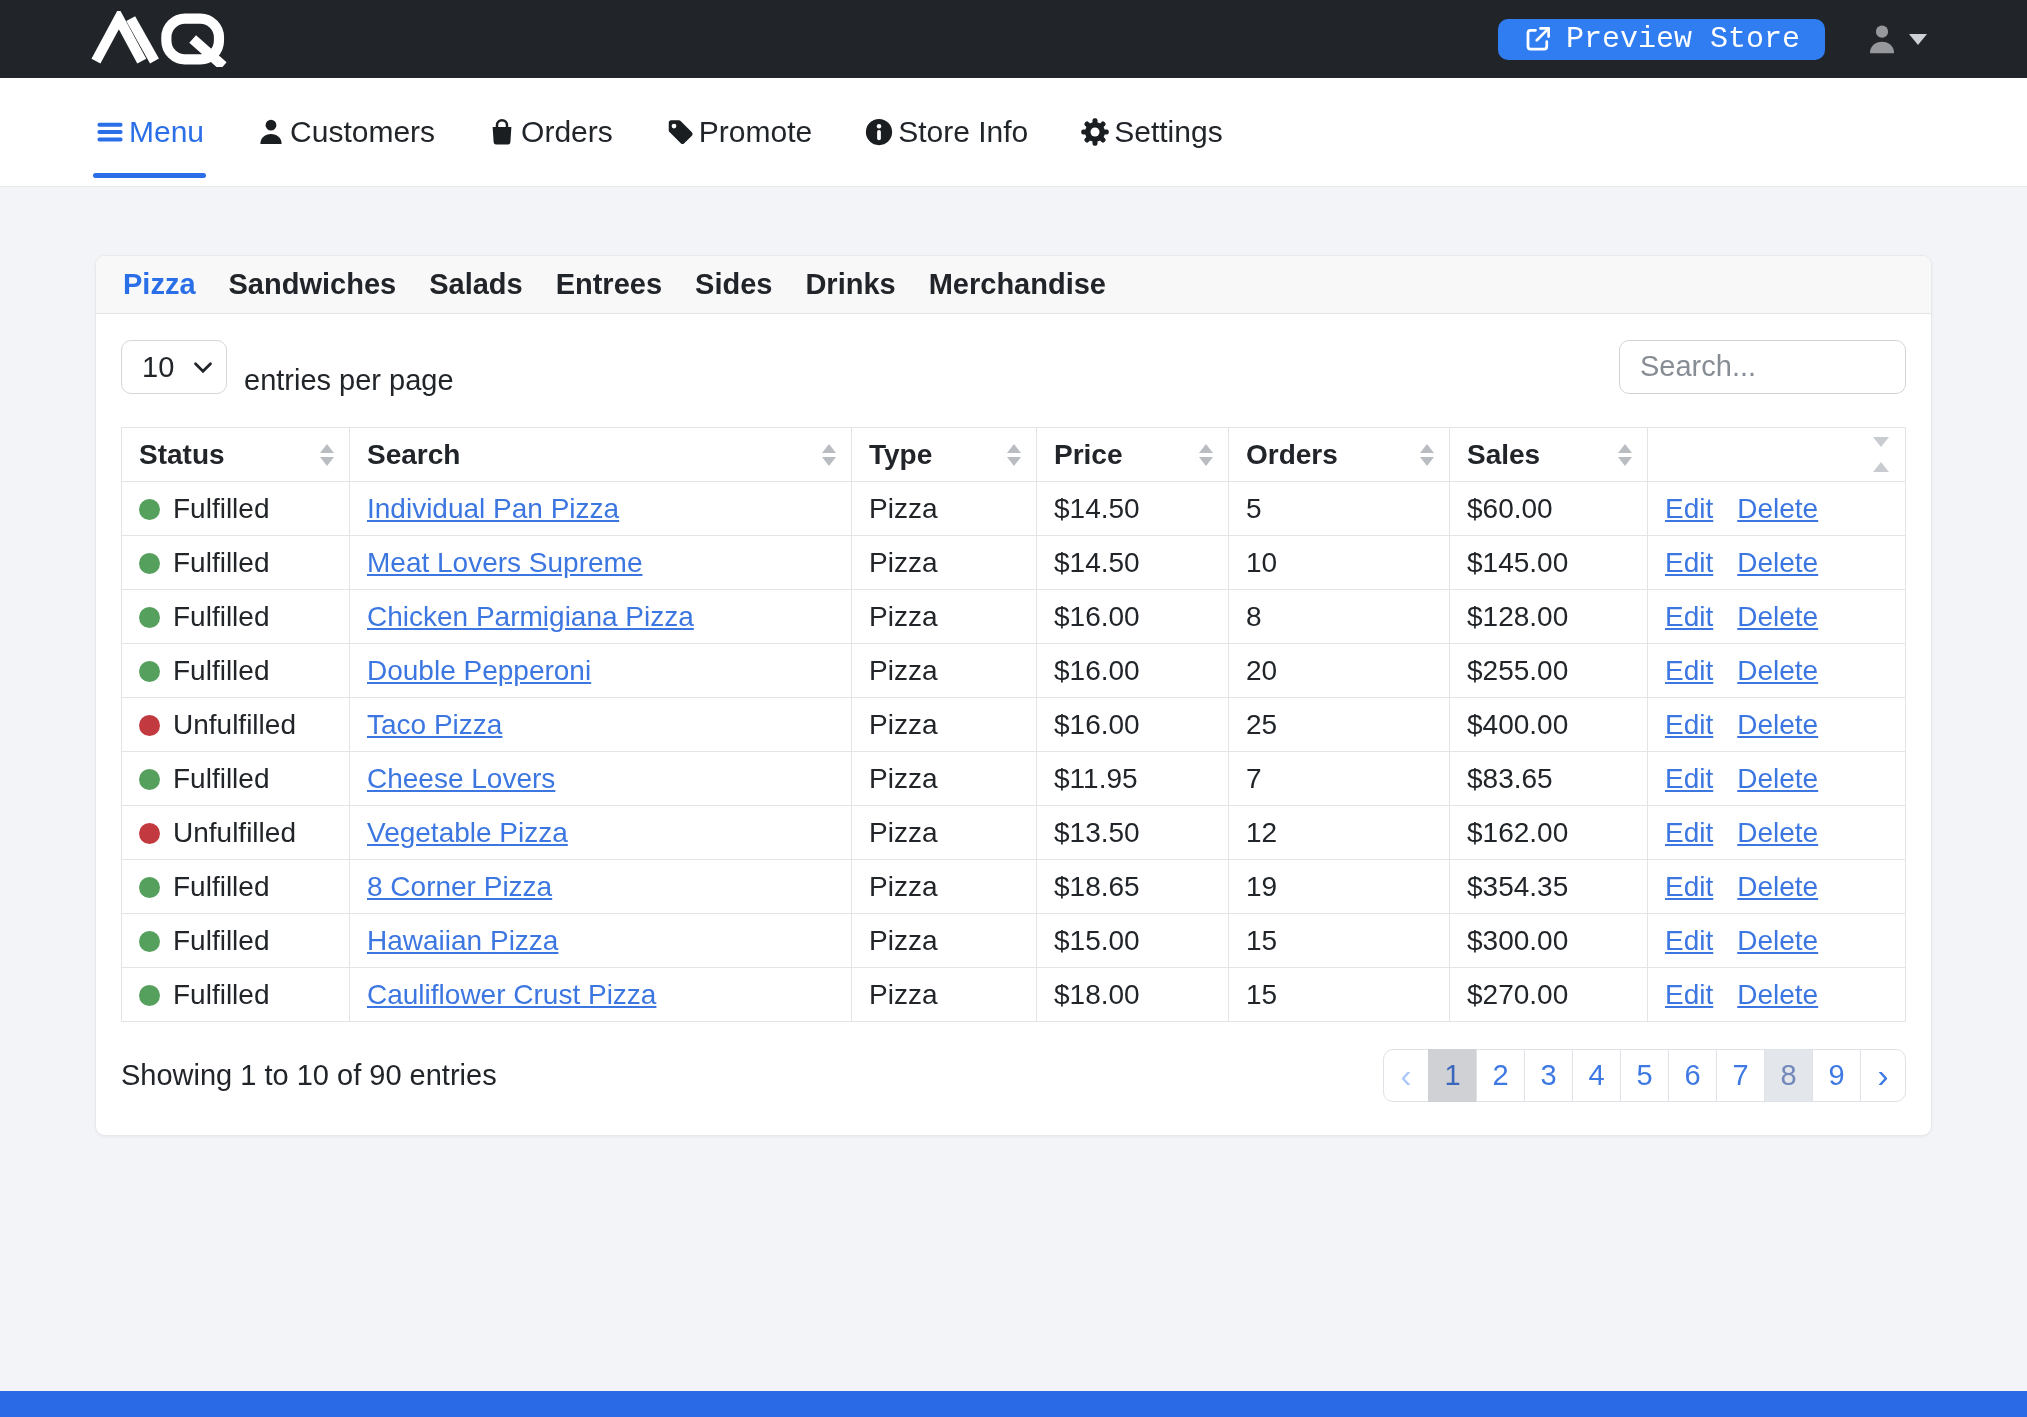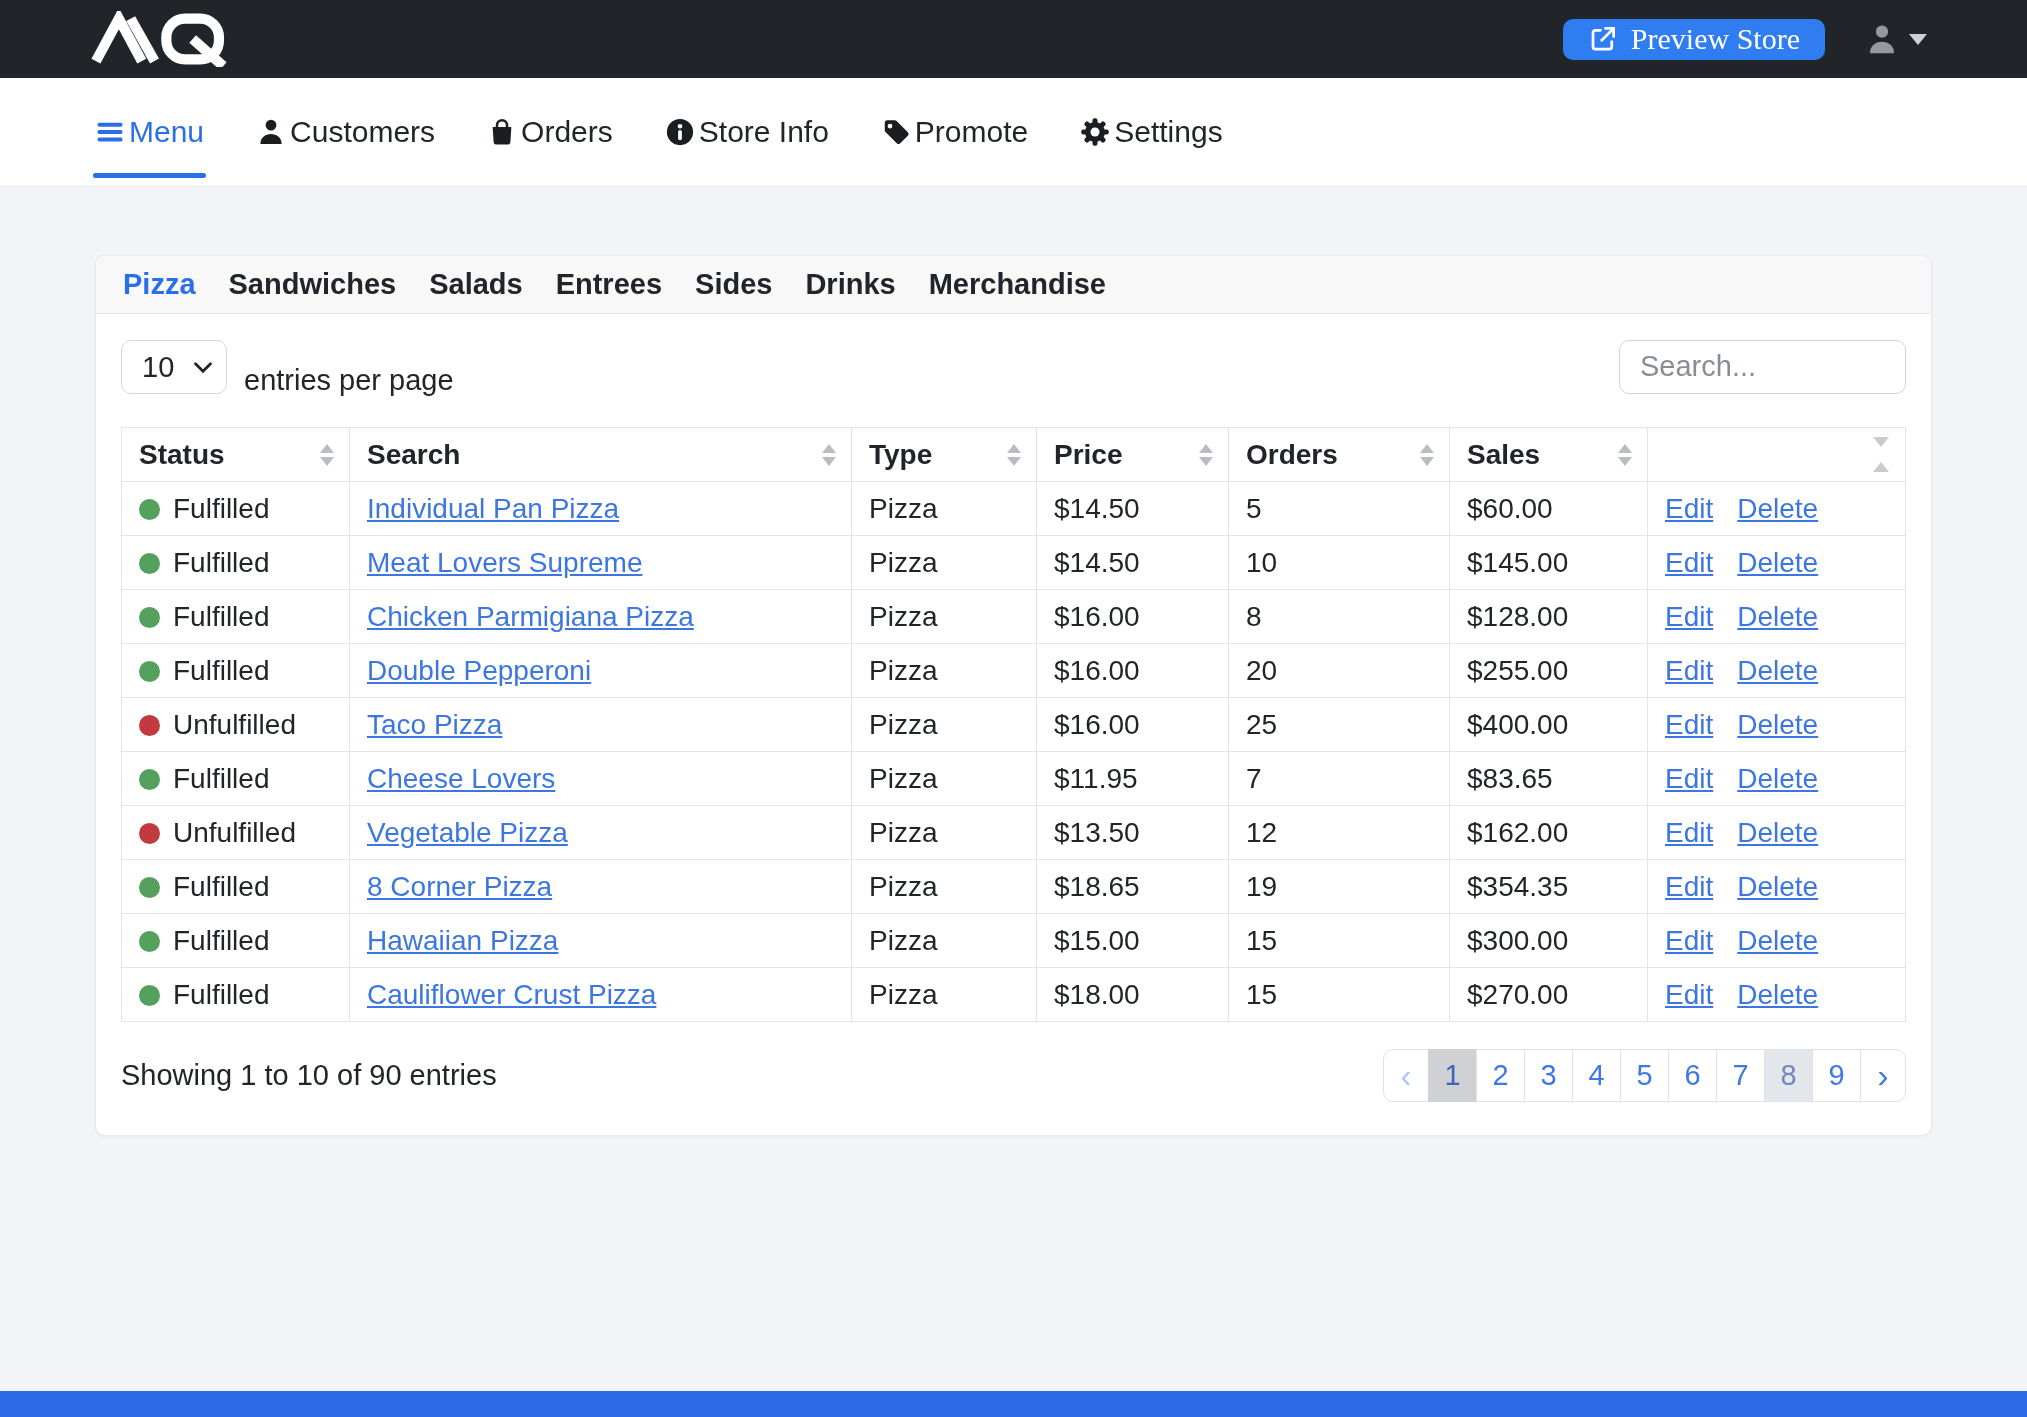--- a/index.html
+++ b/index.html
@@ -12,21 +12,21 @@
   
   .topbar {
     height:78px; background:#212529; display:flex; align-items:center;
     justify-content:space-between; padding:0 100px 0 90px;
   }
   .logo { display:flex; align-items:center; cursor:pointer; }
   .logo svg { height:56px; display:block; }
   .topbar-right { display:flex; align-items:center; }
   .btn-preview {
     display:flex; align-items:center; gap:13px; background:#2f7df1; color:#fff;
-    font-size:30px; font-family:Liberation Serif, serif; border:none; border-radius:10px;
+    font-size:30px; font-family:Liberation Mono, monospace; border:none; border-radius:10px;
     height:41px; padding:0 25px; cursor:pointer;
   }
   .btn-preview svg { width:30px; height:30px; }
   .user-menu { display:flex; align-items:center; gap:10px; margin-left:40px; cursor:pointer; }
   .user-menu svg { width:34px; height:34px; }
   .caret-down {
     width:0; height:0; border-left:9px solid transparent;
     border-right:9px solid transparent; border-top:11px solid #cdd0d4;
   }
 
@@ -175,35 +175,35 @@
           <svg viewBox="0 0 24 24">
             <path d="M8 10 V6.5 a4 4 0 0 1 8 0 V10" fill="none" stroke="#1b1e21" stroke-width="2"></path>
             <path d="M4.5 8 h15 l-0.8 12.2 a2 2 0 0 1 -2 1.8 H7.3 a2 2 0 0 1 -2 -1.8 z" fill="#1b1e21"></path>
           </svg>
         </span>
         <span>Orders</span>
       </div>
       <div class="nav-item">
         <span style="width:30px;height:30px;display:block">
           <svg viewBox="0 0 24 24">
+            <path d="M2.5 2.5 h8.6 a2 2 0 0 1 1.4 .6 l9 9 a2 2 0 0 1 0 2.8 l-6.1 6.1 a2 2 0 0 1 -2.8 0 l-9 -9 a2 2 0 0 1 -.6 -1.4 V4.5 a2 2 0 0 1 2 -2 z" fill="#1b1e21"></path>
+            <circle cx="7.2" cy="7.2" r="1.9" fill="#fff"></circle>
+          </svg>
+        </span>
+        <span>Promote</span>
+      </div>
+      <div class="nav-item">
+        <span style="width:30px;height:30px;display:block">
+          <svg viewBox="0 0 24 24">
             <circle cx="12" cy="12" r="10.5" fill="#1b1e21"></circle>
             <circle cx="12" cy="7.3" r="1.8" fill="#fff"></circle>
             <rect x="10.5" y="10.3" width="3" height="8.2" rx="1.5" fill="#fff"></rect>
           </svg>
         </span>
         <span>Store Info</span>
-      </div>
-      <div class="nav-item">
-        <span style="width:30px;height:30px;display:block">
-          <svg viewBox="0 0 24 24">
-            <path d="M2.5 2.5 h8.6 a2 2 0 0 1 1.4 .6 l9 9 a2 2 0 0 1 0 2.8 l-6.1 6.1 a2 2 0 0 1 -2.8 0 l-9 -9 a2 2 0 0 1 -.6 -1.4 V4.5 a2 2 0 0 1 2 -2 z" fill="#1b1e21"></path>
-            <circle cx="7.2" cy="7.2" r="1.9" fill="#fff"></circle>
-          </svg>
-        </span>
-        <span>Promote</span>
       </div>
       <div class="nav-item">
         <span style="width:30px;height:30px;display:block">
           <svg viewBox="0 0 24 24">
             <g fill="#1b1e21">
               <rect x="10" y="1" width="4" height="22" rx="1.6"></rect>
               <rect x="10" y="1" width="4" height="22" rx="1.6" transform="rotate(45 12 12)"></rect>
               <rect x="10" y="1" width="4" height="22" rx="1.6" transform="rotate(90 12 12)"></rect>
               <rect x="10" y="1" width="4" height="22" rx="1.6" transform="rotate(135 12 12)"></rect>
               <circle cx="12" cy="12" r="8"></circle>

